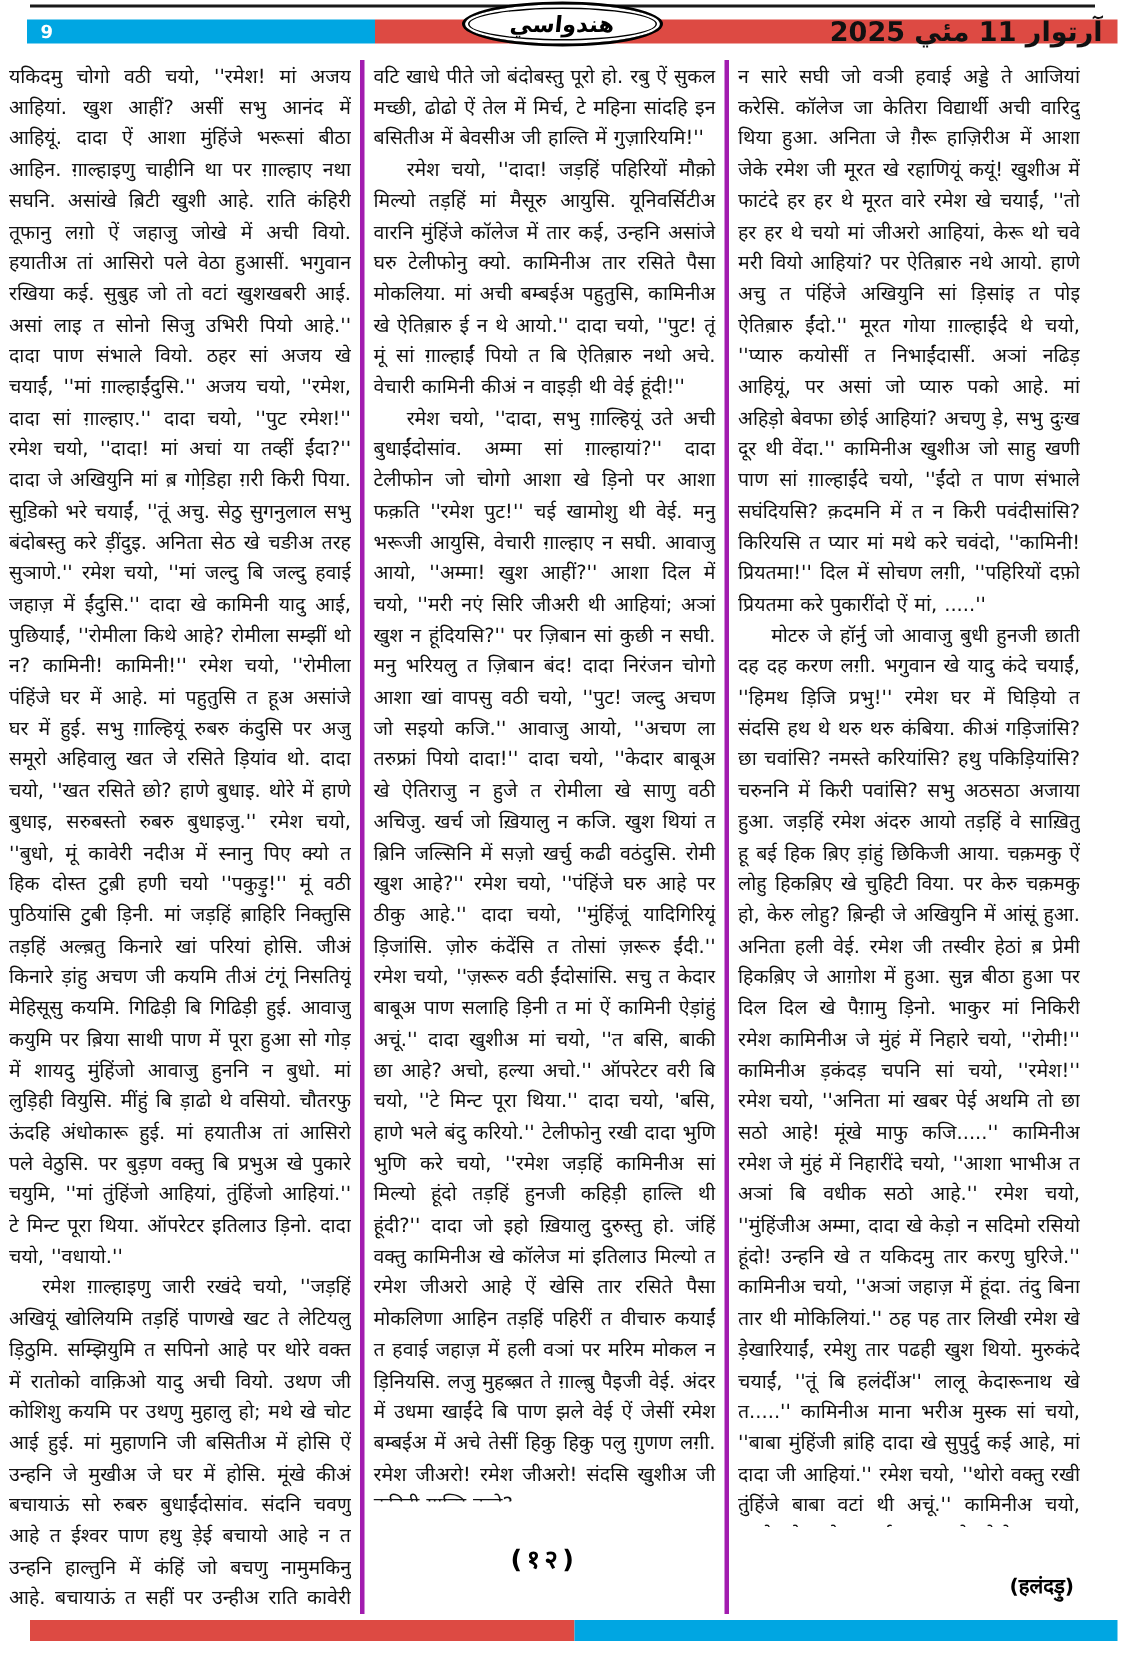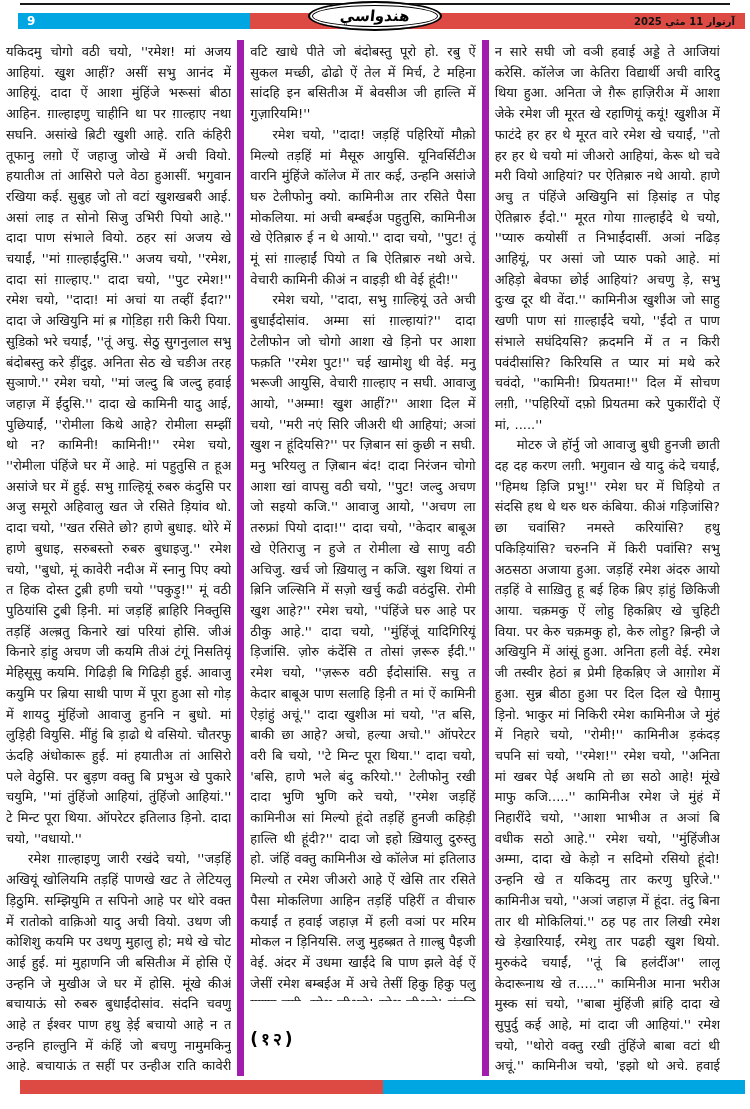--- a/index.html
+++ b/index.html
@@ -26,21 +26,21 @@
     width: 232px; background: var(--accent-blue, #00a6e2);
     color: #fff; font-weight: bold; font-size: 12px;
     display: flex; align-items: center; padding-left: 9px;
   }
   .band-red {
     flex: 1; background: var(--accent-red, #dd4a43);
     display: flex; align-items: center; justify-content: flex-end;
     padding-right: 10px;
   }
   .date-line {
-    direction: rtl; color: #111; font-weight: bold; font-size: 10px;
+    direction: rtl; color: #111; font-weight: bold; font-size: 18px;
     letter-spacing: 0.5px; white-space: nowrap;
   }
   .masthead-oval {
     position: absolute; left: 308px; top: 1px; width: 134px; height: 30px;
     background: #fff; border: 2px solid #000; border-radius: 50%;
     box-shadow: inset 0 0 0 2px #fff, inset 0 0 0 3px #000;
     display: flex; align-items: center; justify-content: center;
     z-index: 2;
   }
   .masthead-title {
@@ -50,31 +50,31 @@
 
   
   .columns {
     position: absolute; top: 40px; left: 0; width: 726px; height: 1036px;
     display: flex;
   }
   .column {
     flex: 1; min-width: 0; display: flex; flex-direction: column;
     padding: 2px 6px 0 6px;
   }
-  .column + .column { border-left: 7px solid #a21caf; }
+  .column + .column { border-left: 3px solid #a21caf; }
   .col-main { flex: 1; overflow: hidden; }
   .col-bottom { flex-shrink: 0; padding-bottom: 4px; }
 
   .para {
     font-size: 13px; line-height: 20.7px; color: #121212;
     text-align: justify; word-spacing: 0.5px;
   }
   .para.indent { text-indent: 1.7em; }
   .section-num {
-    font-weight: bold; font-size: 17px; color: #000;
+    text-align: center; font-weight: bold; font-size: 17px; color: #000;
     letter-spacing: 3px; margin: 26px 0 22px 0;
   }
   .end-marker {
     text-align: right; font-weight: bold; font-size: 13.5px; color: #000;
     margin: 30px 4px 6px 0;
   }
 
   
   .footer-bars {
     position: absolute; bottom: 15px; left: 20px; width: 725px; height: 14px;
@@ -119,20 +119,23 @@
         </div>
       <div class="col-bottom">
           <div class="section-num">(१२)</div>
         </div>
     </div>
     <div class="column">
       <div class="col-main">
           <p class="para">न सारे सघी जो वञी हवाई अड्डे ते आजियां करेसि. कॉलेज जा केतिरा विद्यार्थी अची वारिदु थिया हुआ. अनिता जे ग़ैरू हाज़िरीअ में आशा जेके रमेश जी मूरत खे रहाणियूं कयूं! खुशीअ में फाटंदे हर हर थे मूरत वारे रमेश खे चयाईं, ''तो हर हर थे चयो मां जीअरो आहियां, केरू थो चवे मरी वियो आहियां? पर ऐतिब़ारु नथे आयो. हाणे अचु त पंहिंजे अखियुनि सां ड़िसांइ त पोइ ऐतिब़ारु ईंदो.'' मूरत गोया ग़ाल्हाईंदे थे चयो, ''प्यारु कयोसीं त निभाईंदासीं. अञां नढिड़ आहियूं, पर असां जो प्यारु पको आहे. मां अहिड़ो बेवफा छोई आहियां? अचणु ड़े, सभु दुःख दूर थी वेंदा.'' कामिनीअ खुशीअ जो साहु खणी पाण सां ग़ाल्हाईंदे चयो, ''ईंदो त पाण संभाले सघंदियसि? क़दमनि में त न किरी पवंदीसांसि? किरियसि त प्यार मां मथे करे चवंदो, ''कामिनी! प्रियतमा!'' दिल में सोचण लग़ी, ''पहिरियों दफ़ो प्रियतमा करे पुकारींदो ऐं मां, .....''</p>
           <p class="para indent">मोटरु जे हॉर्नु जो आवाजु बुधी हुनजी छाती दह दह करण लग़ी. भगुवान खे यादु कंदे चयाईं, ''हिमथ ड़िजि प्रभु!'' रमेश घर में घिड़ियो त संदसि हथ थे थरु थरु कंबिया. कीअं गड़िजांसि? छा चवांसि? नमस्ते करियांसि? हथु पकिड़ियांसि? चरुननि में किरी पवांसि? सभु अठसठा अजाया हुआ. जड़हिं रमेश अंदरु आयो तड़हिं वे साख़ितु हू बई हिक ब़िए ड़ांहुं छिकिजी आया. चक़मकु ऐं लोहु हिकब़िए खे चुहिटी विया. पर केरु चक़मकु हो, केरु लोहु? ब़िन्ही जे अखियुनि में आंसूं हुआ. अनिता हली वेई. रमेश जी तस्वीर हेठां ब़ प्रेमी हिकब़िए जे आग़ोश में हुआ. सुन्न बीठा हुआ पर दिल दिल खे पैग़ामु ड़िनो. भाकुर मां निकिरी रमेश कामिनीअ जे मुंहं में निहारे चयो, ''रोमी!'' कामिनीअ ड़कंदड़ चपनि सां चयो, ''रमेश!'' रमेश चयो, ''अनिता मां खबर पेई अथमि तो छा सठो आहे! मूंखे माफु कजि.....'' कामिनीअ रमेश जे मुंहं में निहारींदे चयो, ''आशा भाभीअ त अञां बि वधीक सठो आहे.'' रमेश चयो, ''मुंहिंजीअ अम्मा, दादा खे केड़ो न सदिमो रसियो हूंदो! उन्हनि खे त यकिदमु तार करणु घुरिजे.'' कामिनीअ चयो, ''अञां जहाज़ में हूंदा. तंदु बिना तार थी मोकिलियां.'' ठह पह तार लिखी रमेश खे ड़ेखारियाईं, रमेशु तार पढही खुश थियो. मुरुकंदे चयाईं, ''तूं बि हलंदींअ'' लालू केदारूनाथ खे त.....'' कामिनीअ माना भरीअ मुस्क सां चयो, ''बाबा मुंहिंजी ब़ांहि दादा खे सुपुर्दु कई आहे, मां दादा जी आहियां.'' रमेश चयो, ''थोरो वक्तु रखी तुंहिंजे बाबा वटां थी अचूं.'' कामिनीअ चयो, 'इझो थो अचे. हवाई जहाज़ ते तोखे वठण न अची सघियो जो अजु सुबुह जो सुनसानु कोठीअ में शञीअ जो पेरु तिरिकी वियो. राति पाण चयाईं त जेकड़हिं दादा पाण वापसु न अचे त तूं ऐं रमेश सींगापुर विजो.'' रमेश शुक्रगुज़ारी ज़ाहिरु कंदे चयो, ''केदार बाबू, कहिड़ो न उदारुचितु आहे!''</p>
         </div>
+      <div class="col-bottom">
+          <div class="end-marker">(हलंदड़ु)</div>
+        </div>
     </div>
   </div>
 
   <div class="footer-bars">
     <div class="bar-red"></div>
     <div class="bar-blue"></div>
   </div>
 
 </div>
 

